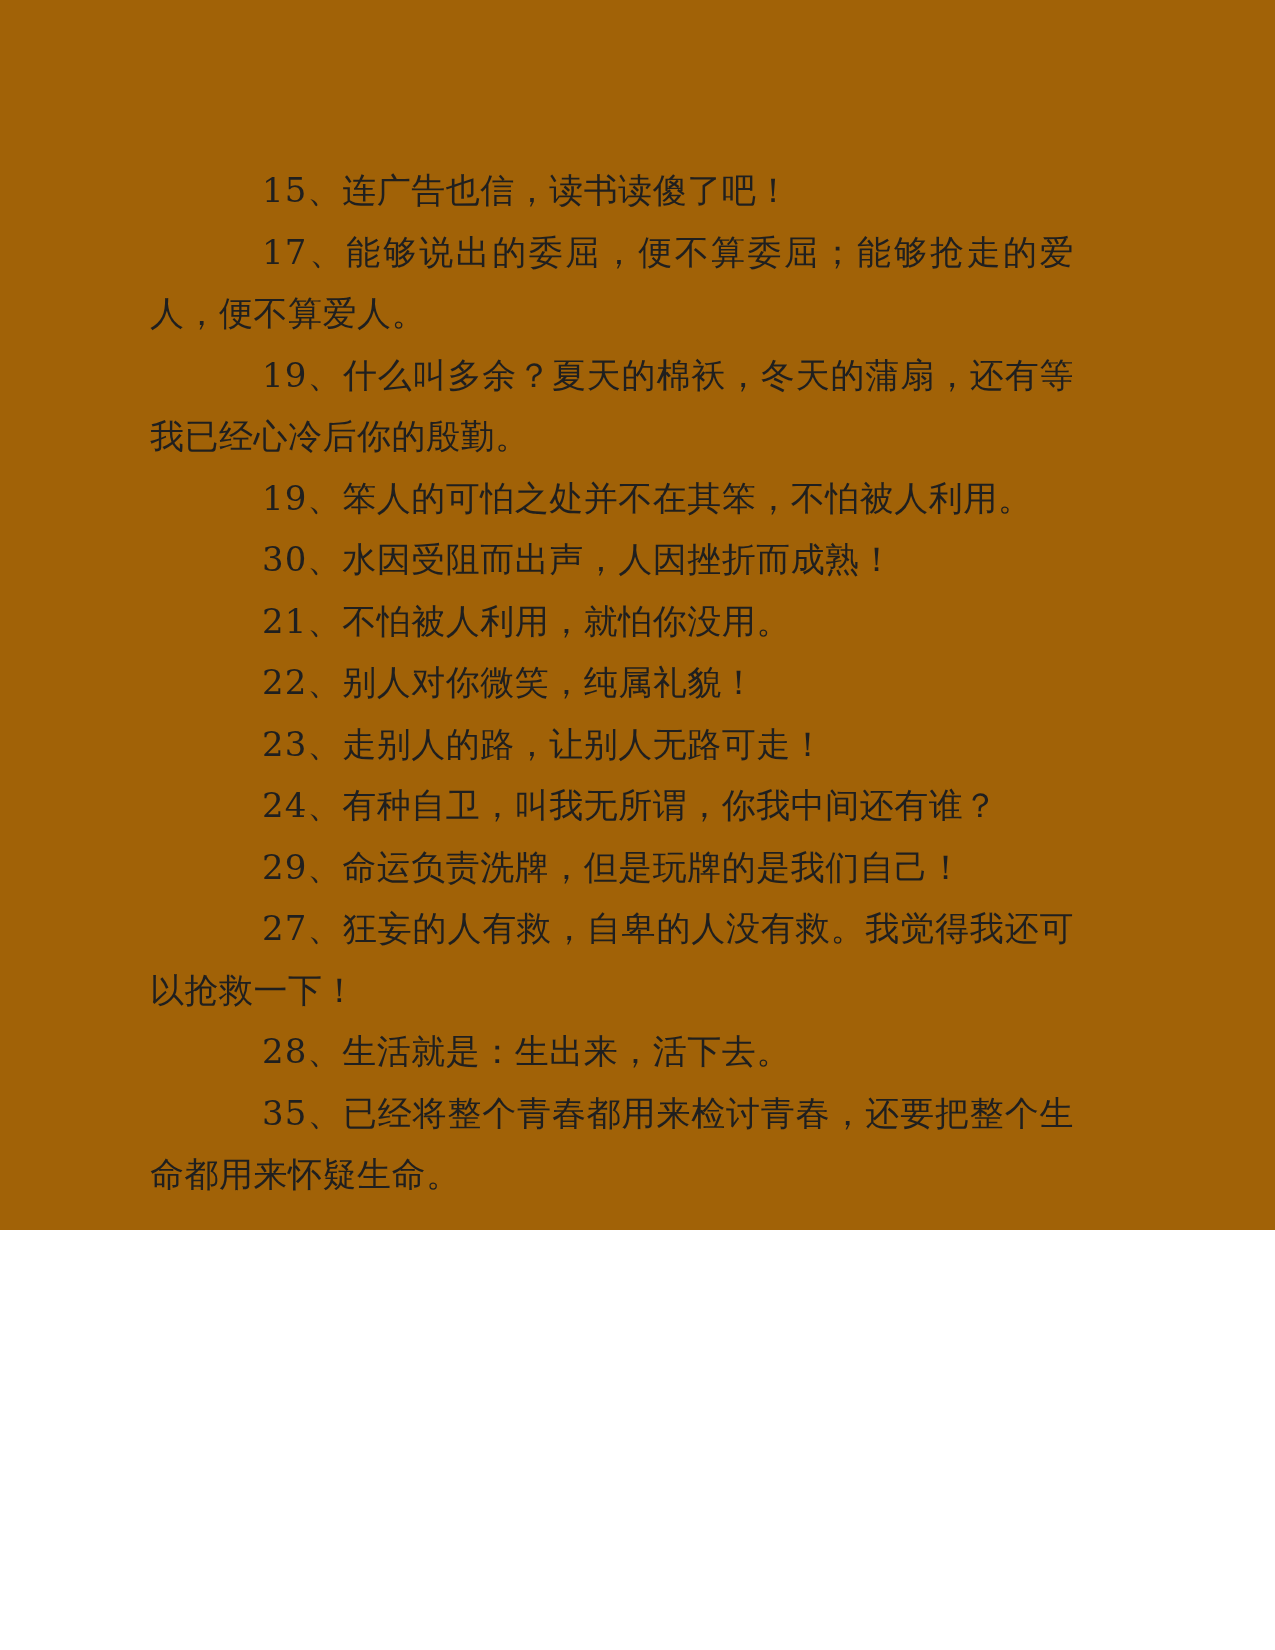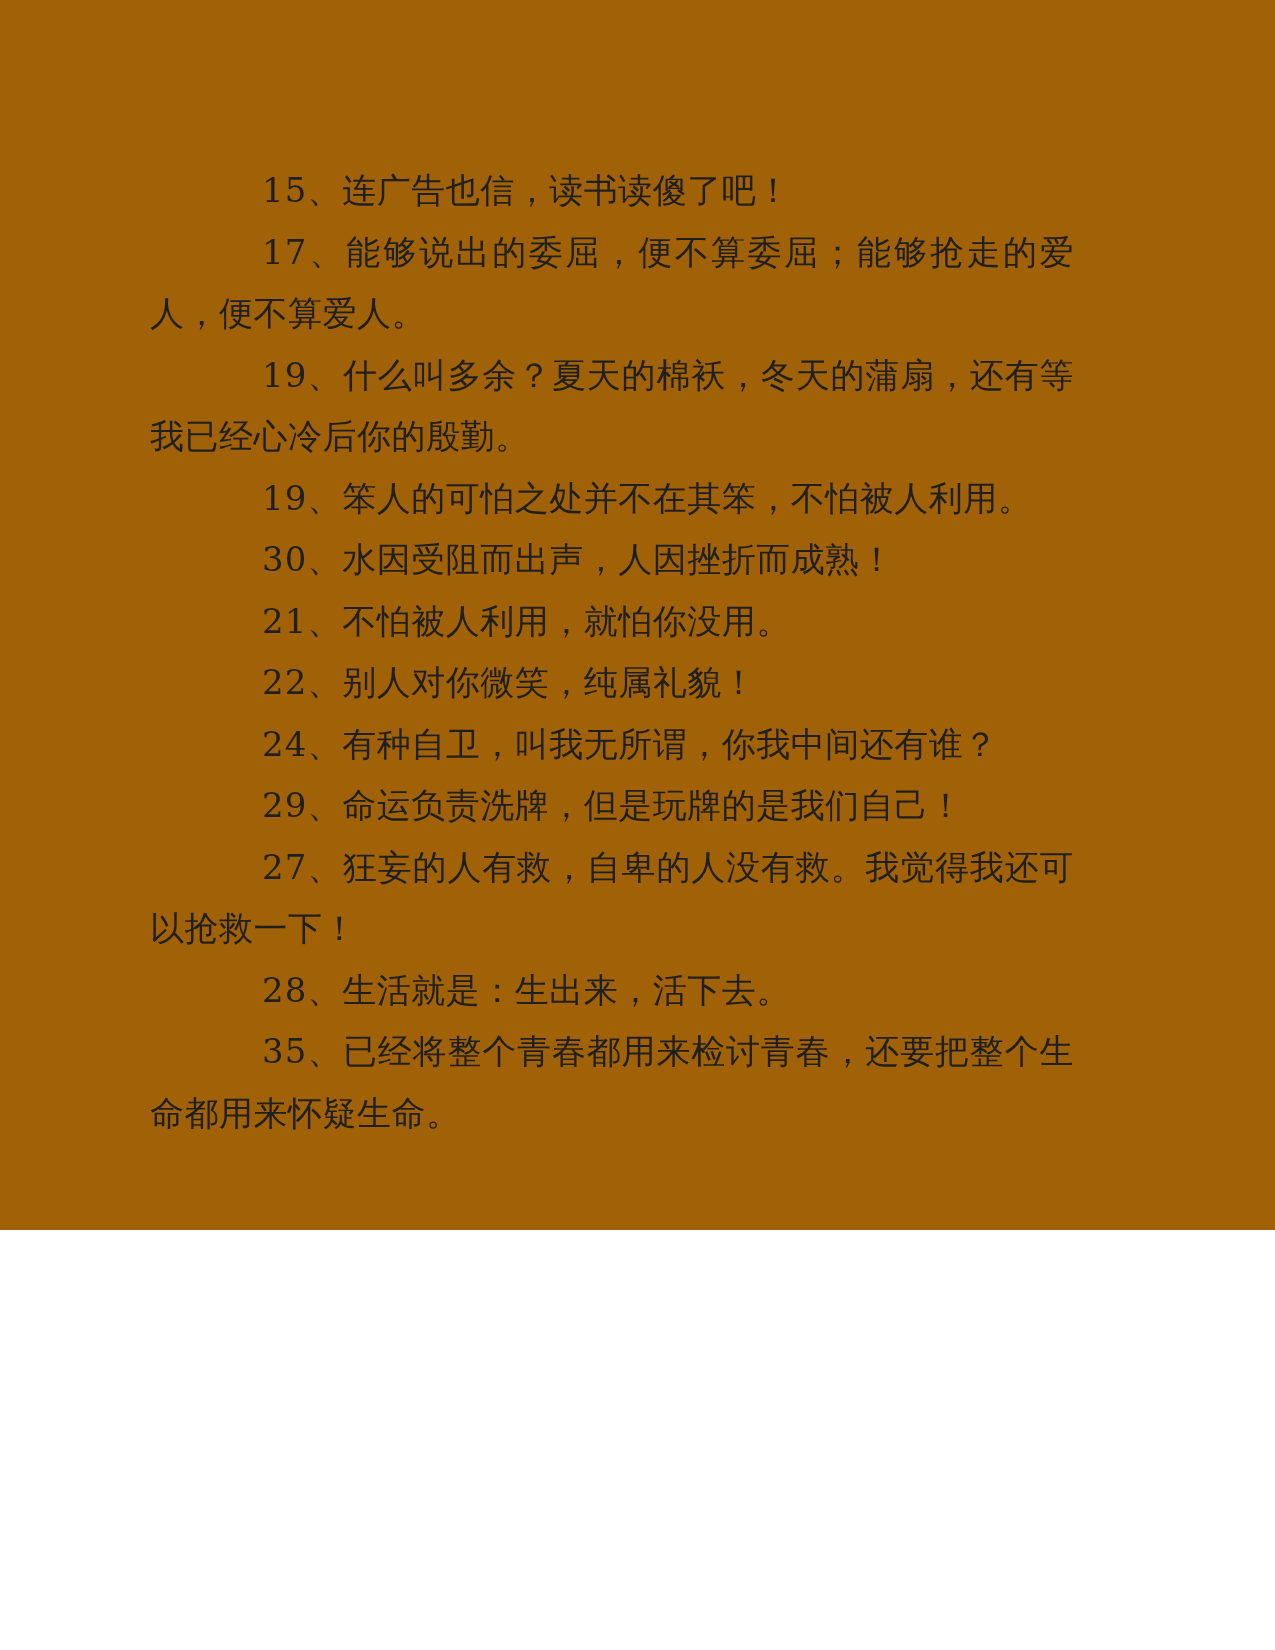--- a/index.html
+++ b/index.html
@@ -44,19 +44,20 @@
 
 <div class="page">
   <div class="content">
     <p class="quote"><span class="num">15、</span><span>连广告也信，读书读傻了吧！</span></p>
     <p class="quote"><span class="num">17、</span><span>能够说出的委屈，便不算委屈；能够抢走的爱人，便不算爱人。</span></p>
     <p class="quote"><span class="num">19、</span><span>什么叫多余？夏天的棉袄，冬天的蒲扇，还有等我已经心冷后你的殷勤。</span></p>
     <p class="quote"><span class="num">19、</span><span>笨人的可怕之处并不在其笨，不怕被人利用。</span></p>
     <p class="quote"><span class="num">30、</span><span>水因受阻而出声，人因挫折而成熟！</span></p>
     <p class="quote"><span class="num">21、</span><span>不怕被人利用，就怕你没用。</span></p>
     <p class="quote"><span class="num">22、</span><span>别人对你微笑，纯属礼貌！</span></p>
+    <p class="quote"><span class="num">23、</span><span>走别人的路，让别人无路可走！</span></p>
     <p class="quote"><span class="num">24、</span><span>有种自卫，叫我无所谓，你我中间还有谁？</span></p>
     <p class="quote"><span class="num">29、</span><span>命运负责洗牌，但是玩牌的是我们自己！</span></p>
     <p class="quote"><span class="num">27、</span><span>狂妄的人有救，自卑的人没有救。我觉得我还可以抢救一下！</span></p>
     <p class="quote"><span class="num">28、</span><span>生活就是：生出来，活下去。</span></p>
     <p class="quote"><span class="num">35、</span><span>已经将整个青春都用来检讨青春，还要把整个生命都用来怀疑生命。</span></p>
   </div>
 </div>
 
 </body></html>

